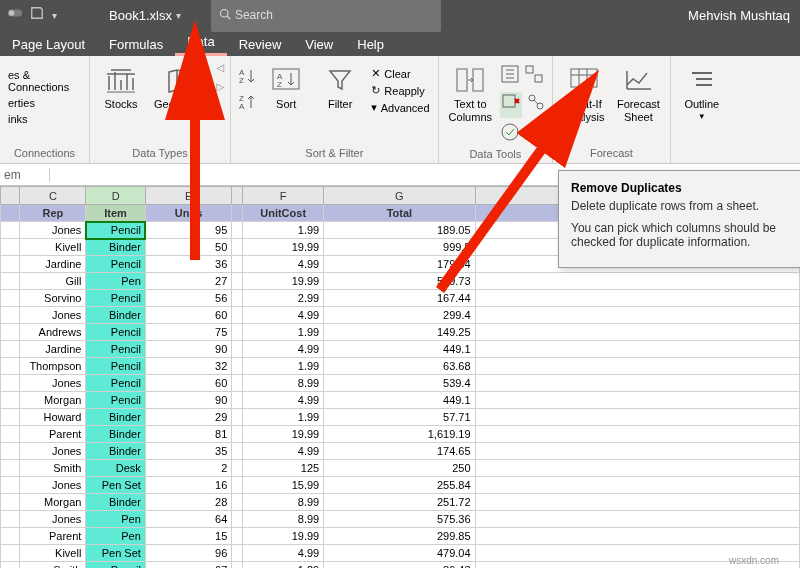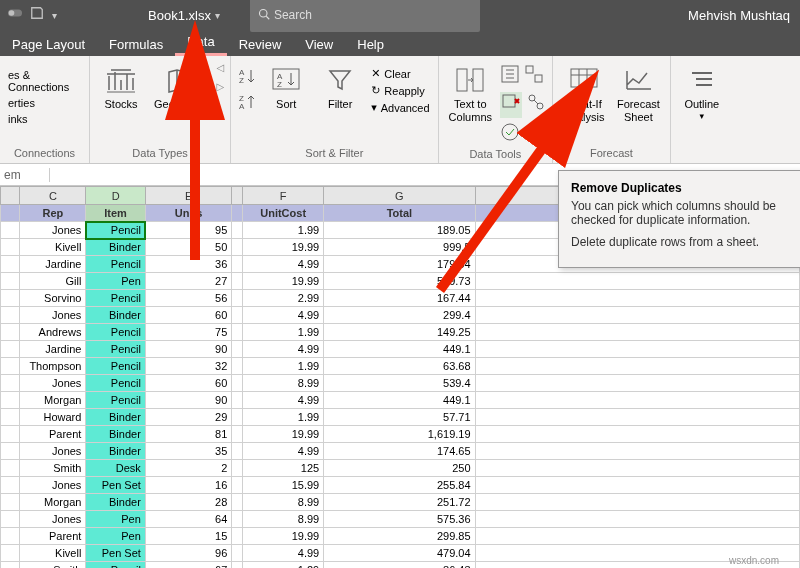--- a/index.html
+++ b/index.html
@@ -2,21 +2,21 @@
 <html><head>
 <meta charset="utf-8">
 <style>
 * { margin: 0; padding: 0; box-sizing: border-box; font-family: "Segoe UI", Arial, sans-serif; }
 body { background: #fff; width: 800px; height: 568px; overflow: hidden; position: relative; }
 
 
 .titlebar { background: #505050; height: 30px; display: flex; align-items: center; color: #fff; }
 .qat { display: flex; align-items: center; gap: 8px; padding-left: 8px; }
 .qat .icon { width: 14px; height: 14px; opacity: 0.8; }
-.filename { margin-left: 91px; font-size: 13px; }
+.filename { margin-left: 52px; font-size: 13px; }
 .searchbox { background: #737373; width: 230px; height: 34px; margin-left: 30px; display: flex; align-items: center; border-radius: 2px; padding-left: 8px; }
 .searchbox input { background: transparent; border: none; color: #ddd; font-size: 12px; width: 100%; outline: none; }
 .searchbox input::placeholder { color: #ddd; }
 .username { margin-left: auto; margin-right: 10px; font-size: 13px; }
 
 
 .menutabs { background: #505050; height: 26px; display: flex; align-items: flex-end; }
 .menutabs .tab { color: #fff; font-size: 13px; padding: 4px 12px; cursor: pointer; }
 .menutabs .tab.active { border-bottom: 3px solid #fca5a5; }
 
@@ -544,17 +544,17 @@
         <marker id="ah2" markerWidth="10" markerHeight="10" refX="5" refY="3" orient="auto">
           <path d="M0,0 L10,3 L0,6 z" fill="#e20"></path>
         </marker>
       </defs>
   <line x1="10" y1="190" x2="140" y2="10" stroke="#e20" stroke-width="10" marker-end="url(#ah2)"></line>
     </svg>
 </div>
 
 <div class="tooltip" style="left:558px;top:170px;">
   <div class="tt-title">Remove Duplicates</div>
+  <div class="tt-para">Delete duplicate rows from a sheet.</div>
   <div class="tt-para">You can pick which columns should be checked for duplicate information.</div>
-  <div class="tt-para">Delete duplicate rows from a sheet.</div>
 </div>
 
 <div class="watermark">wsxdn.com</div>
 
 </body></html>

